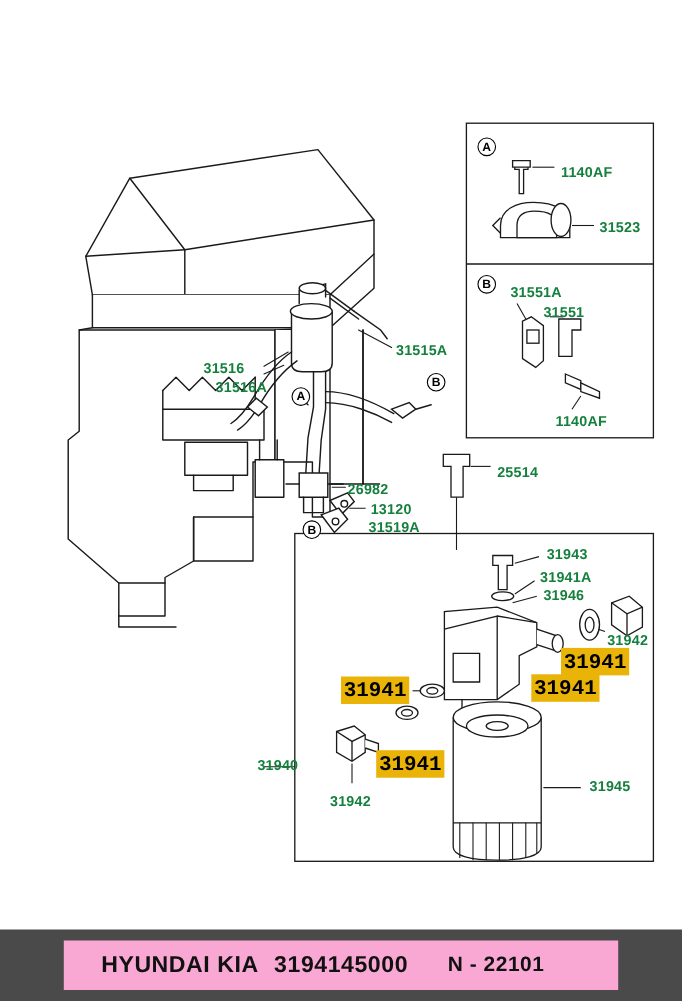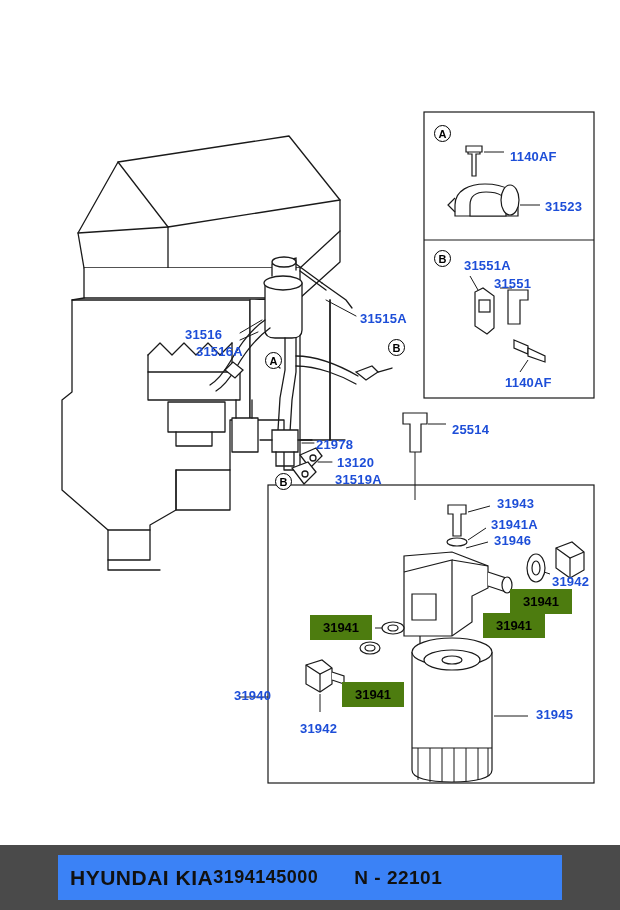--- a/index.html
+++ b/index.html
@@ -25,32 +25,32 @@
     position: absolute;
     left: 0; top: 0;
     width: 620px;
     height: 845px;
   }
   .lbl {
     position: absolute;
     font-family: "Liberation Sans", sans-serif;
     font-size: 13px;
     font-weight: bold;
-    color: #1d4ed8;
+    color: #15803d;
     white-space: nowrap;
     letter-spacing: 0.2px;
   }
   .hl {
     position: absolute;
-    background: #4d7c0f;
+    background: #eab308;
     display: flex;
     align-items: center;
     justify-content: center;
-    font-family: Liberation Sans, sans-serif;
-    font-size: 13px;
+    font-family: Liberation Mono, monospace;
+    font-size: 19px;
     font-weight: bold;
     color: #000000;
   }
   .circ {
     position: absolute;
     width: 17px; height: 17px;
     border: 1.3px solid #000;
     border-radius: 50%;
     background: #fff;
     font-family: "Liberation Sans", sans-serif;
@@ -68,39 +68,40 @@
     width: 620px;
     height: 65px;
     background: #4a4a4a;
   }
   .footer-inner {
     position: absolute;
     left: 58px;
     top: 855px;
     width: 504px;
     height: 45px;
-    background: #3b82f6;
+    background: #f9a8d4;
     display: flex;
     align-items: center;
-    padding-left: 12px;
+    padding-left: 34px;
     gap: 0px;
     text-align: center;
   }
   .footer-brand {
     font-family: "Liberation Sans", sans-serif;
     font-size: 21px;
     font-weight: bold;
     color: #111;
     letter-spacing: 0.5px;
   }
   .footer-part {
     font-family: "Liberation Sans", sans-serif;
-    font-size: 18px;
+    font-size: 21px;
     font-weight: bold;
     color: #111;
+    margin-left: 14px;
     letter-spacing: 0.5px;
   }
   .footer-ref {
     font-family: "Liberation Sans", sans-serif;
     font-size: 19px;
     font-weight: bold;
     color: #111;
     margin-left: 36px;
     letter-spacing: 0.5px;
   }
@@ -268,21 +269,21 @@
         <path d="M418 748 L418 780 M430 748 L430 782 M442 748 L442 782 M454 748 L454 782 M466 748 L466 782 M478 748 L478 780 M488 748 L488 776" stroke-width="1"></path>
         <line x1="494" y1="716" x2="528" y2="716" stroke-width="1"></line>
 
         <line x1="240" y1="697" x2="268" y2="697" stroke-width="1"></line>
       </g>
     </svg>
 
     <div class="lbl" style="left:360px; top:311px;">31515A</div>
     <div class="lbl" style="left:185px; top:327px;text-align:center;">31516</div>
     <div class="lbl" style="left:196px; top:344px;">31516A</div>
-    <div class="lbl" style="left:316px; top:437px;">21978</div>
+    <div class="lbl" style="left:316px; top:437px;">26982</div>
     <div class="lbl" style="left:337px; top:455px;">13120</div>
     <div class="lbl" style="left:335px; top:472px;">31519A</div>
     <div class="lbl" style="left:452px; top:422px;">25514</div>
     <div class="lbl" style="left:497px; top:496px;">31943</div>
     <div class="lbl" style="left:491px; top:517px;text-align:right;">31941A</div>
     <div class="lbl" style="left:494px; top:533px;">31946</div>
     <div class="lbl" style="left:552px; top:574px;">31942</div>
     <div class="lbl" style="left:202px; top:688px;margin-left:32px;">31940</div>
     <div class="lbl" style="left:300px; top:721px;">31942</div>
     <div class="lbl" style="left:536px; top:707px;">31945</div>

